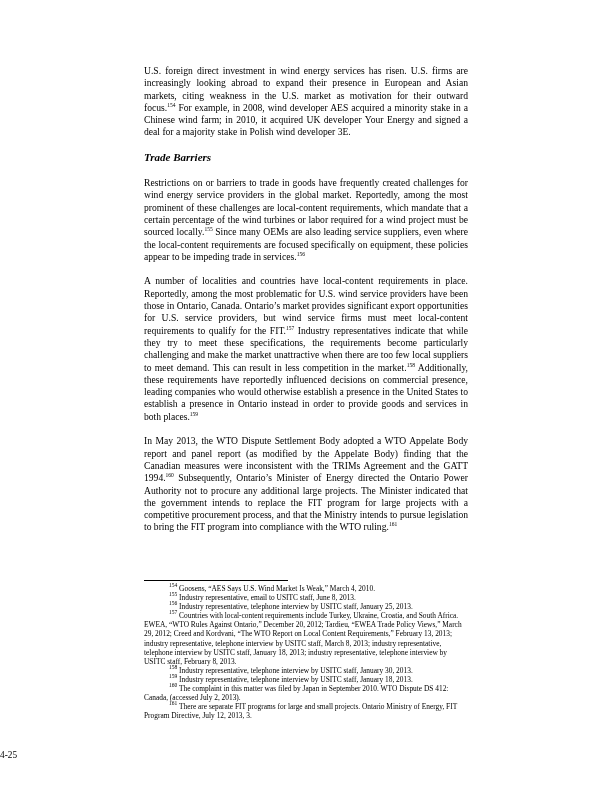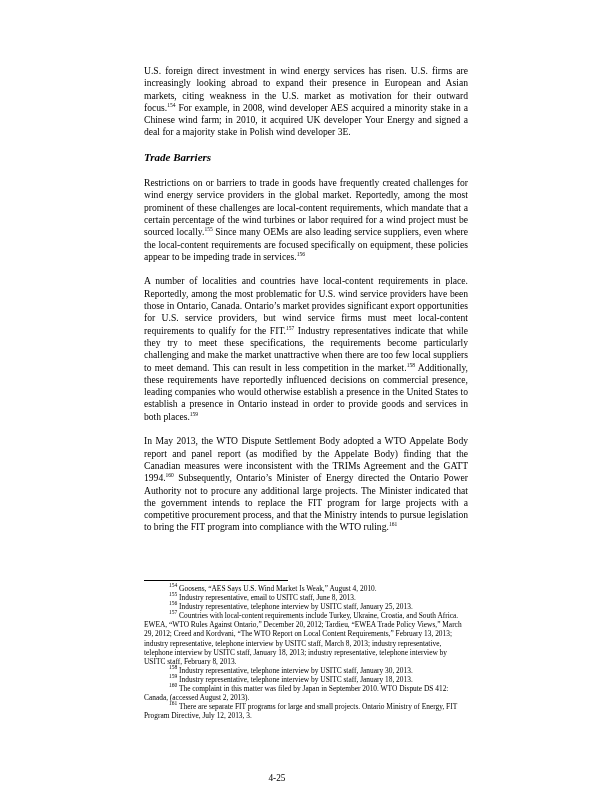--- a/index.html
+++ b/index.html
@@ -5,43 +5,43 @@
   html, body { margin: 0; padding: 0; background: #ffffff; }
   body { width: 612px; height: 792px; position: relative; overflow: hidden;
          font-family: "Liberation Serif", serif; color: #000; }
   .page { position: absolute; left: 144px; top: 65px; width: 324px; }
   .para { font-size: 9.6px; line-height: 12.3px; text-align: justify; margin: 0 0 12.3px 0; }
   .para sup, .fn sup { font-size: 5.5px; vertical-align: 4px; line-height: 0; }
   h2 { font-size: 11px; font-weight: bold; font-style: italic; margin: 10px 0 14px 0; }
   .rule { position: absolute; left: 144px; top: 580px; width: 144px; border-top: 0.8px solid #000; }
   .footnotes { position: absolute; left: 144px; top: 584px; width: 324px; }
   .fn { font-size: 7.4px; line-height: 9.1px; margin: 0; text-indent: 25px; text-align: left; }
-  .pagenum { position: absolute; top: 773px; left: 0; width: 554px; text-align: center; font-size: 9.3px; }
+  .pagenum { position: absolute; top: 750px; left: 0; width: 554px; font-size: 9.3px; }
 </style>
 </head>
 <body>
 
 <div class="page">
   <p class="para"><span>U.S. foreign direct investment in wind energy services has risen. U.S. firms are increasingly looking abroad to expand their presence in European and Asian markets, citing weakness in the U.S. market as motivation for their outward focus.</span><sup>154</sup><span> For example, in 2008, wind developer AES acquired a minority stake in a Chinese wind farm; in 2010, it acquired UK developer Your Energy and signed a deal for a majority stake in Polish wind developer 3E.</span></p>
 
   <h2>Trade Barriers</h2>
 
   <p class="para"><span>Restrictions on or barriers to trade in goods have frequently created challenges for wind energy service providers in the global market. Reportedly, among the most prominent of these challenges are local-content requirements, which mandate that a certain percentage of the wind turbines or labor required for a wind project must be sourced locally.</span><sup>155</sup><span> Since many OEMs are also leading service suppliers, even where the local-content requirements are focused specifically on equipment, these policies appear to be impeding trade in services.</span><sup>156</sup></p>
 
   <p class="para"><span>A number of localities and countries have local-content requirements in place. Reportedly, among the most problematic for U.S. wind service providers have been those in Ontario, Canada. Ontario’s market provides significant export opportunities for U.S. service providers, but wind service firms must meet local-content requirements to qualify for the FIT.</span><sup>157</sup><span> Industry representatives indicate that while they try to meet these specifications, the requirements become particularly challenging and make the market unattractive when there are too few local suppliers to meet demand. This can result in less competition in the market.</span><sup>158</sup><span> Additionally, these requirements have reportedly influenced decisions on commercial presence, leading companies who would otherwise establish a presence in the United States to establish a presence in Ontario instead in order to provide goods and services in both places.</span><sup>159</sup></p>
 
   <p class="para"><span>In May 2013, the WTO Dispute Settlement Body adopted a WTO Appelate Body report and panel report (as modified by the Appelate Body) finding that the Canadian measures were inconsistent with the TRIMs Agreement and the GATT 1994.</span><sup>160</sup><span> Subsequently, Ontario’s Minister of Energy directed the Ontario Power Authority not to procure any additional large projects. The Minister indicated that the government intends to replace the FIT program for large projects with a competitive procurement process, and that the Ministry intends to pursue legislation to bring the FIT program into compliance with the WTO ruling.</span><sup>161</sup></p>
 </div>
 
 <div class="rule"></div>
 
 <div class="footnotes">
-  <p class="fn"><sup>154</sup><span> Goosens, “AES Says U.S. Wind Market Is Weak,” August 4, 2010.</span></p>
+  <p class="fn"><sup>154</sup><span> Goosens, “AES Says U.S. Wind Market Is Weak,” March 4, 2010.</span></p>
   <p class="fn"><sup>155</sup><span> Industry representative, email to USITC staff, June 8, 2013.</span></p>
   <p class="fn"><sup>156</sup><span> Industry representative, telephone interview by USITC staff, January 25, 2013.</span></p>
   <p class="fn"><sup>157</sup><span> Countries with local-content requirements include Turkey, Ukraine, Croatia, and South Africa. EWEA, “WTO Rules Against Ontario,” December 20, 2012; Tardieu, “EWEA Trade Policy Views,” March 29, 2012; Creed and Kordvani, “The WTO Report on Local Content Requirements,” February 13, 2013; industry representative, telephone interview by USITC staff, March 8, 2013; industry representative, telephone interview by USITC staff, January 18, 2013; industry representative, telephone interview by USITC staff, February 8, 2013.</span></p>
   <p class="fn"><sup>158</sup><span> Industry representative, telephone interview by USITC staff, January 30, 2013.</span></p>
   <p class="fn"><sup>159</sup><span> Industry representative, telephone interview by USITC staff, January 18, 2013.</span></p>
-  <p class="fn"><sup>160</sup><span> The complaint in this matter was filed by Japan in September 2010. WTO Dispute DS 412: Canada, (accessed August 2, 2013).</span></p>
+  <p class="fn"><sup>160</sup><span> The complaint in this matter was filed by Japan in September 2010. WTO Dispute DS 412: Canada, (accessed July 2, 2013).</span></p>
   <p class="fn"><sup>161</sup><span> There are separate FIT programs for large and small projects. Ontario Ministry of Energy, FIT Program Directive, July 12, 2013, 3.</span></p>
 </div>
 
 <div class="pagenum">4-25</div>
 
 </body></html>

